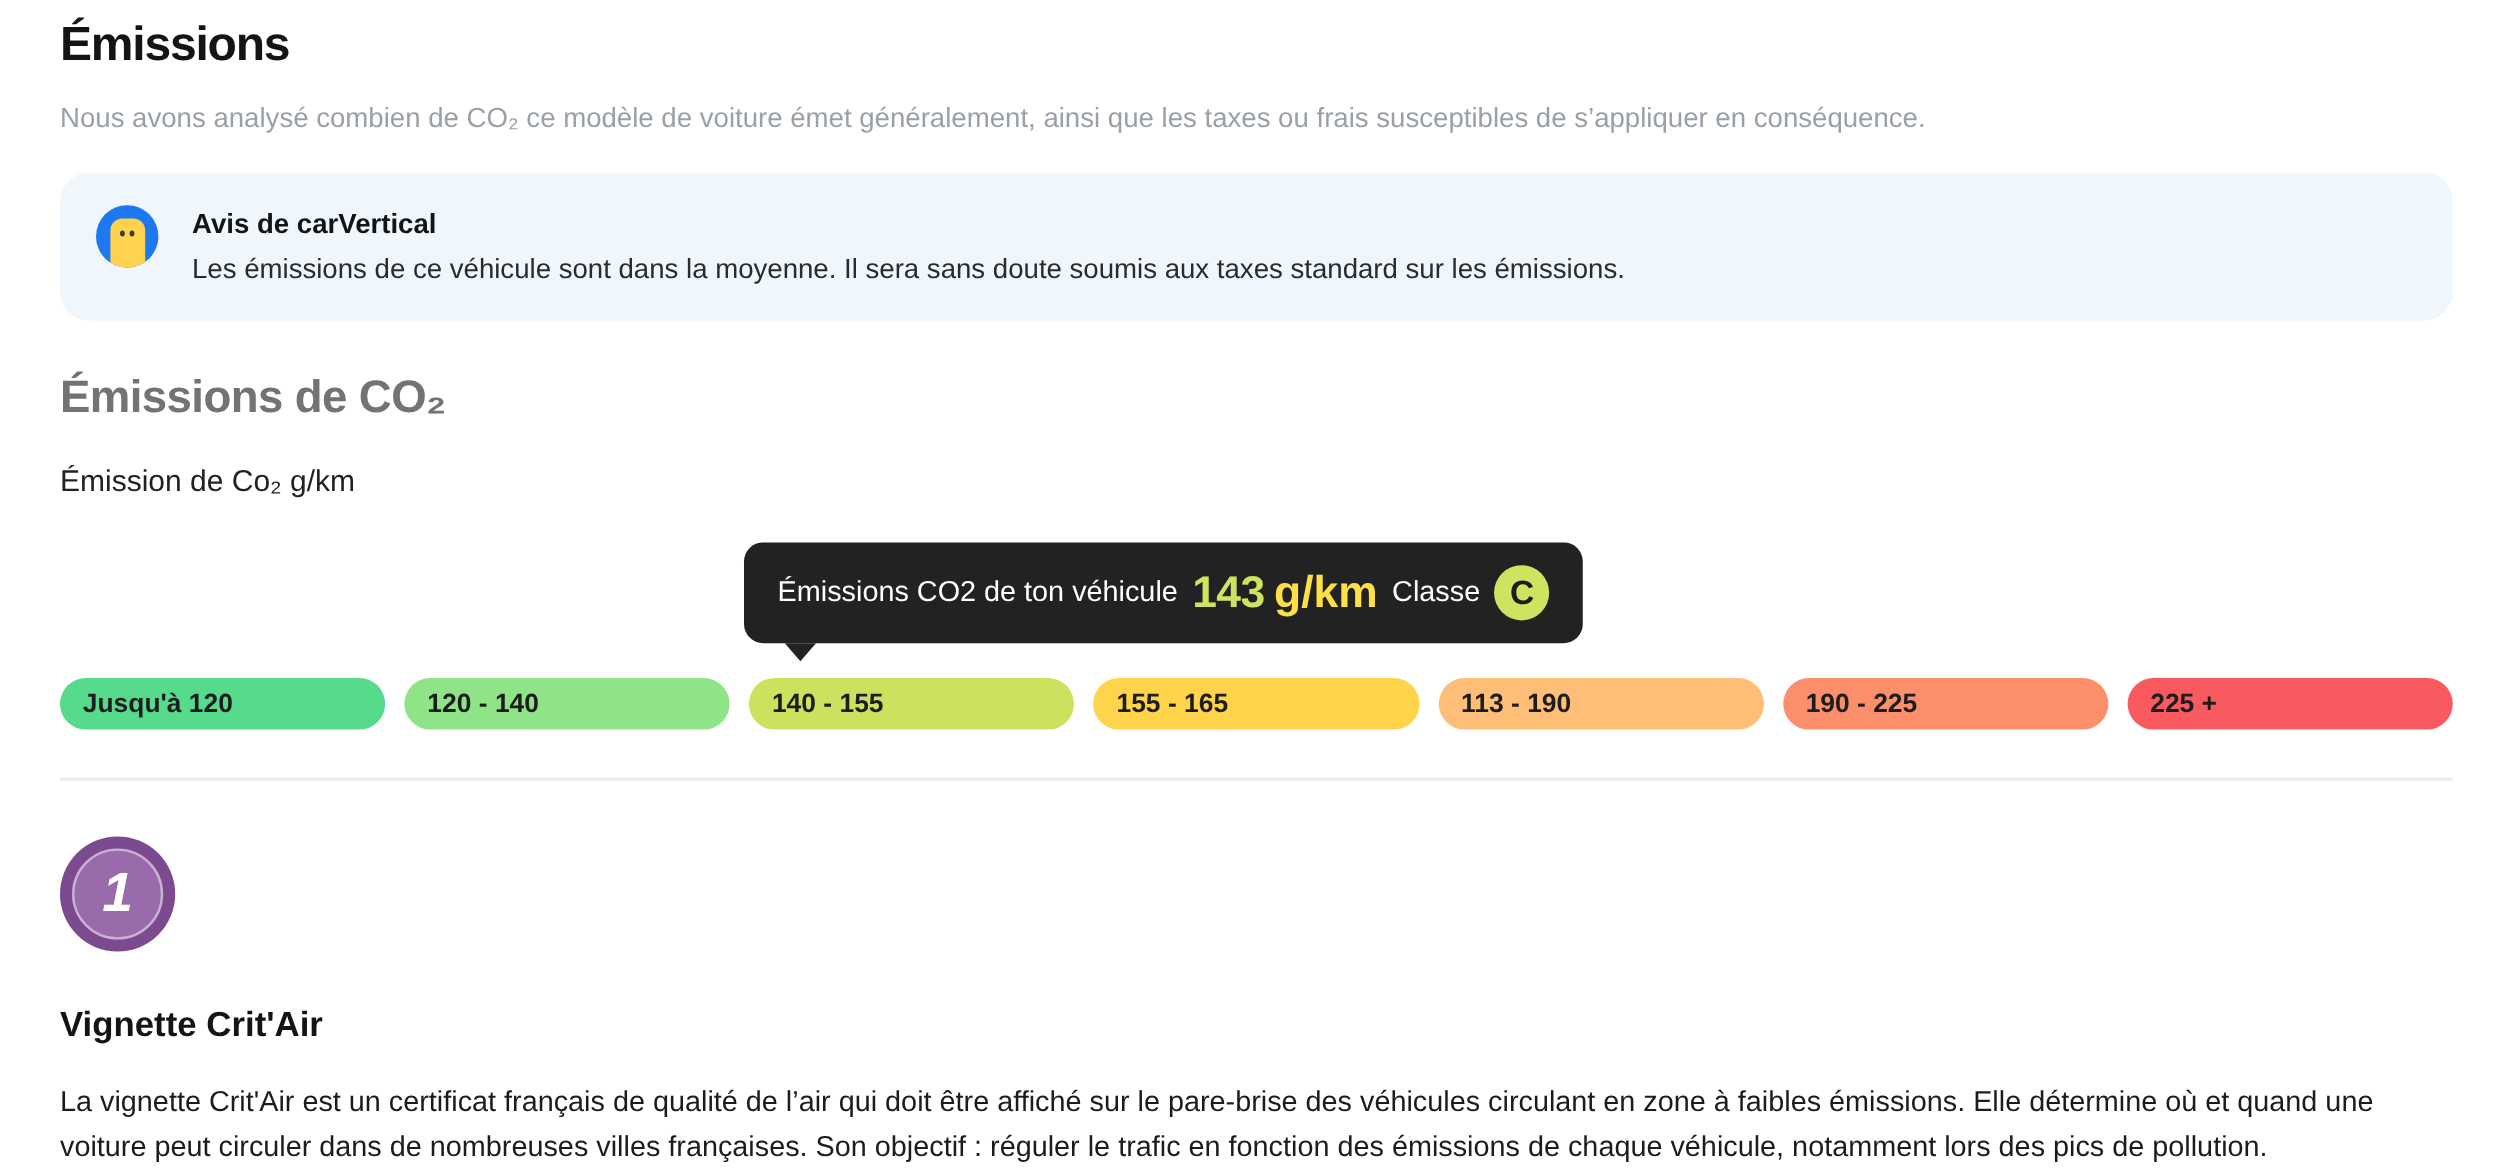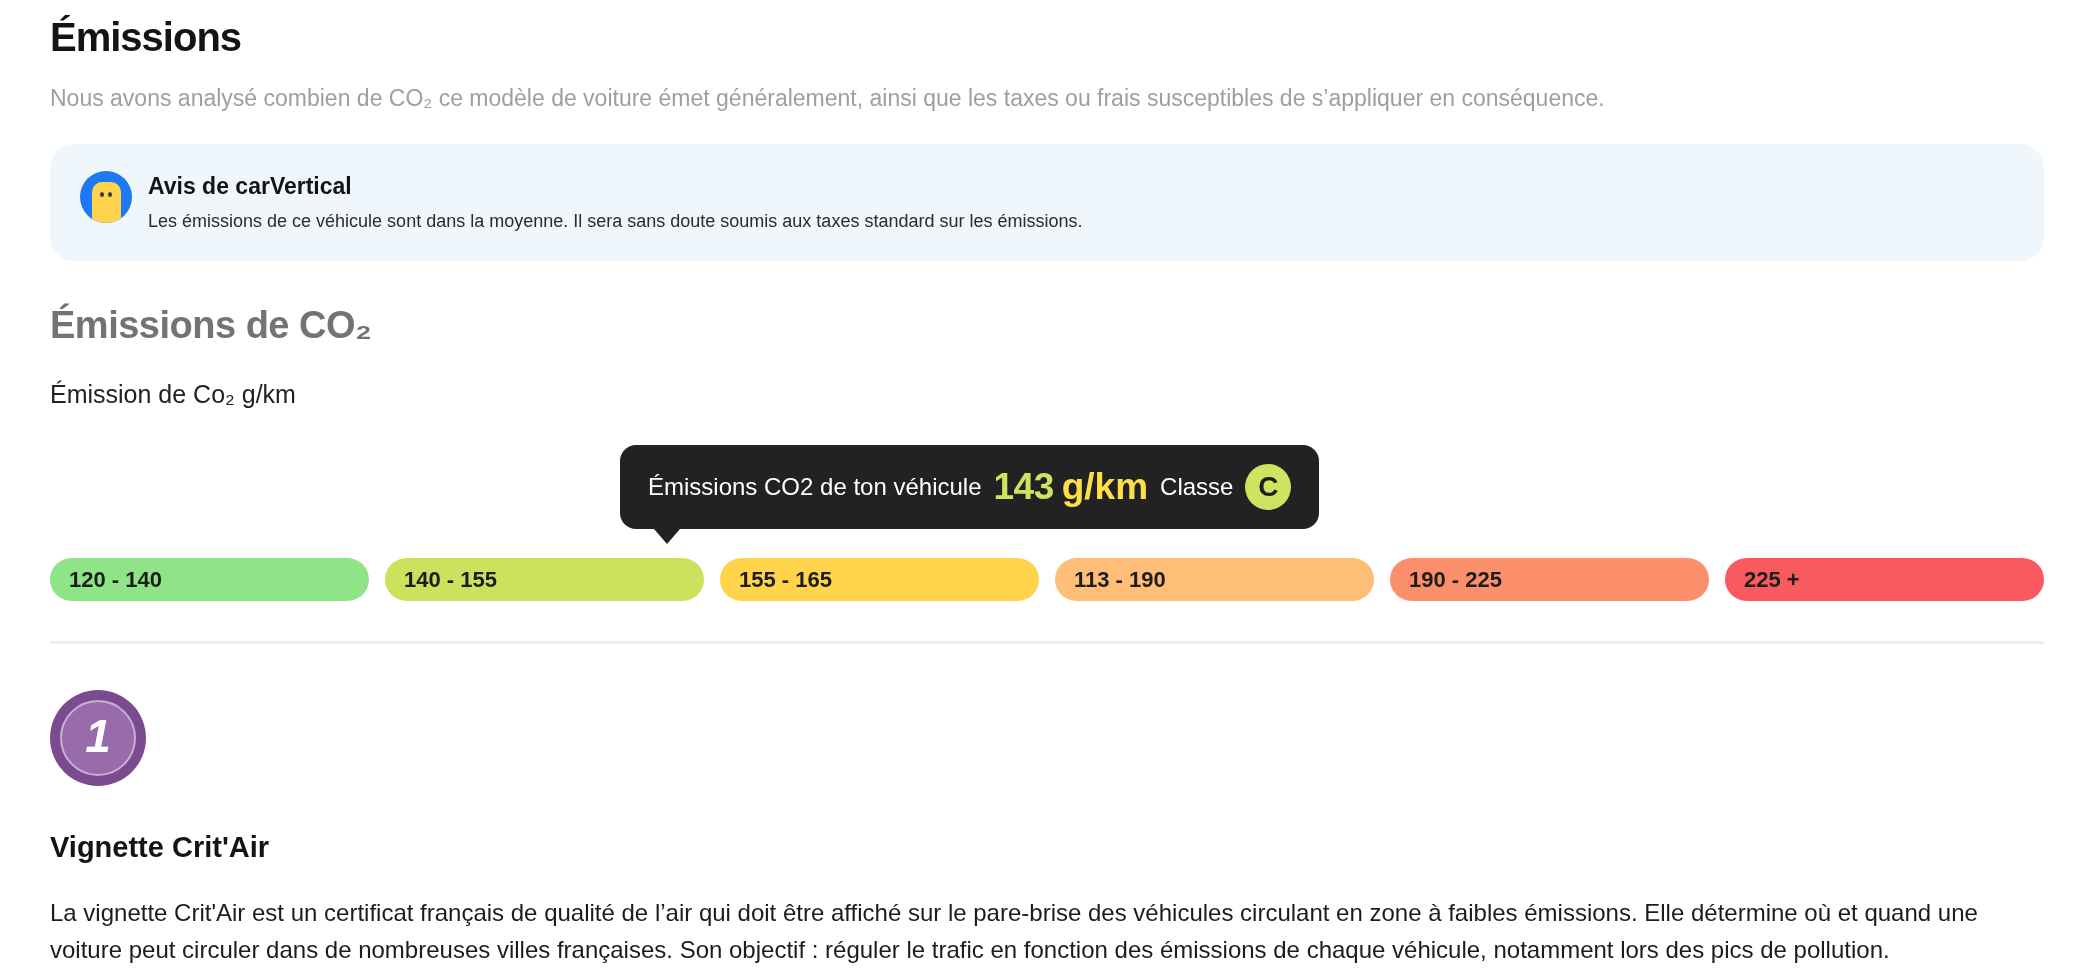--- a/index.html
+++ b/index.html
@@ -2,26 +2,26 @@
 <html lang="fr"><head>
 <meta charset="utf-8">
 <style>
   html,body{margin:0;padding:0;background:#fff;}
   body{font-family:"Liberation Sans","DejaVu Sans",sans-serif;color:#1a1a1a;}
   .page{width:2094px;height:974px;box-sizing:border-box;padding:14px 50px 0 50px;overflow:hidden;background:#fff;}
 
   .page-title{font-size:40px;font-weight:700;letter-spacing:-1px;color:#141414;margin:0;line-height:1.15;}
   .page-subtitle{margin-top:24px;font-size:23px;color:#9aA0a6;line-height:1.3;}
 
-  .advice-box{margin-top:30px;background:#EFF6FC;border-radius:24px;padding:27px 30px;display:flex;gap:16px;align-items:flex-start;box-sizing:border-box;}
+  .advice-box{margin-top:30px;background:#EFF6FC;border-radius:24px;padding:27px 30px;display:flex;gap:28px;align-items:flex-start;box-sizing:border-box;}
   .avatar{flex:0 0 auto;width:52px;height:52px;border-radius:50%;background:#1D78F2;position:relative;overflow:hidden;}
   .mascot{position:absolute;left:12px;top:11px;width:29px;height:46px;background:#FFD34D;border-radius:10px 10px 7px 7px;}
   .mascot::before{content:"";position:absolute;left:8px;top:10px;width:4px;height:5px;border-radius:50%;background:#3a3a3a;box-shadow:8px 0 0 #3a3a3a;}
   .advice-title{font-size:23px;font-weight:700;color:#141414;line-height:1.2;margin-top:2px;}
-  .advice-text{margin-top:10px;font-size:18px;color:#2b2b2b;line-height:1.3;}
+  .advice-text{margin-top:10px;font-size:23px;color:#2b2b2b;line-height:1.3;}
 
   .co2-heading{margin-top:42px;font-size:38px;font-weight:700;letter-spacing:-0.5px;color:#737373;line-height:1.2;}
   .axis-label{margin-top:22px;font-size:25px;color:#222;}
 
   .chart{margin-top:36px;}
   .tooltip{position:relative;display:inline-flex;align-items:center;gap:12px;margin-left:570px;background:#222222;border-radius:16px;padding:0 28px;height:84px;color:#fff;box-sizing:border-box;}
   .tooltip::after{content:"";position:absolute;left:34px;top:100%;width:0;height:0;border-left:13px solid transparent;border-right:13px solid transparent;border-top:15px solid #222222;}
   .tooltip-label{font-size:24px;white-space:nowrap;}
   .tooltip-value{font-size:37px;font-weight:700;color:#CEE35F;letter-spacing:-0.5px;white-space:nowrap;}
   .tooltip-unit{font-size:37px;font-weight:700;color:#fde047;margin-left:-4px;white-space:nowrap;}
@@ -64,20 +64,23 @@
   <div class="chart">
     <div class="tooltip">
       <span class="tooltip-label">Émissions CO2 de ton véhicule</span>
       <span class="tooltip-value">143</span>
       <span class="tooltip-unit">g/km</span>
       <span class="tooltip-class-label">Classe</span>
       <span class="class-badge">C</span>
     </div>
 
     <div class="pills">
+      <div class="pill" style="background: rgb(86, 219, 141);">
+          <span>Jusqu'à 120</span>
+        </div>
       <div class="pill" style="background: rgb(144, 228, 136);">
           <span>120 - 140</span>
         </div>
       <div class="pill" style="background: rgb(206, 225, 94);">
           <span>140 - 155</span>
         </div>
       <div class="pill" style="background: rgb(255, 212, 74);">
           <span>155 - 165</span>
         </div>
       <div class="pill" style="background: rgb(255, 190, 119);">

